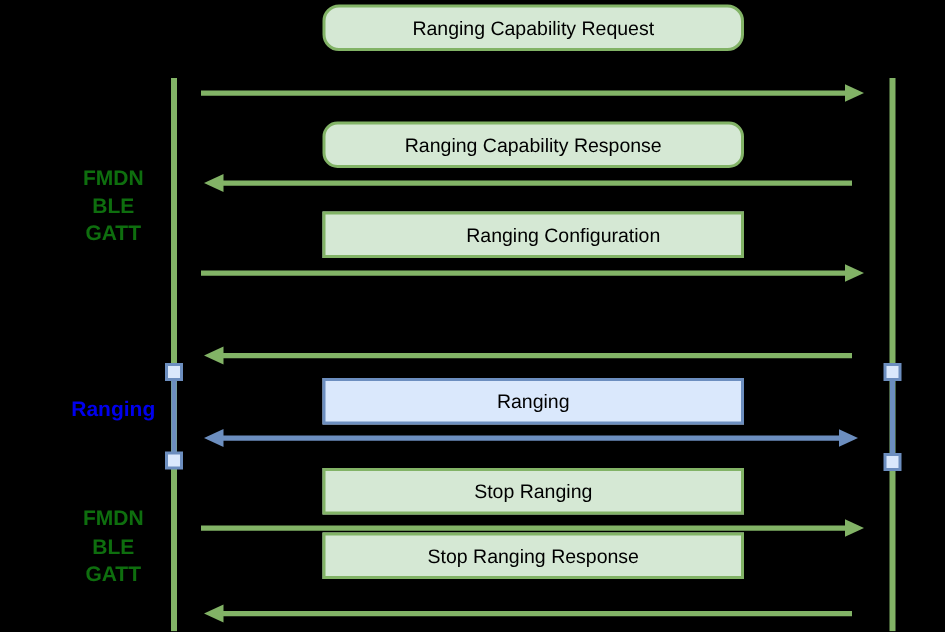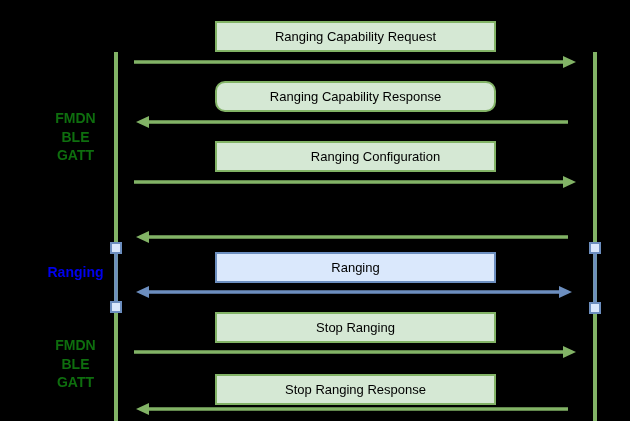--- a/index.html
+++ b/index.html
@@ -95,20 +95,20 @@
   </div>
   <div class="phase-label blue" style="top:263px;">
     <span>Ranging</span>
   </div>
   <div class="phase-label green" style="top:336px;">
     <span>FMDN</span>
     <span>BLE</span>
     <span>GATT</span>
   </div>
 
-  <div class="msg-box green" style="top:21px;">Ranging Capability Request</div>
+  <div class="msg-box green" style="top:3px;border-radius:11px;">Ranging Capability Request</div>
   <div class="msg-box green" style="top:81px;border-radius:10px;">Ranging Capability Response</div>
   <div class="msg-box green" style="top:141px;padding-left:40px;">Ranging Configuration</div>
   <div class="msg-box blue" style="top:252px;">Ranging</div>
   <div class="msg-box green" style="top:312px;">Stop Ranging</div>
-  <div class="msg-box green" style="top:374px;">Stop Ranging Response</div>
+  <div class="msg-box green" style="top:355px;">Stop Ranging Response</div>
 
 </div>
 
 </body></html>

